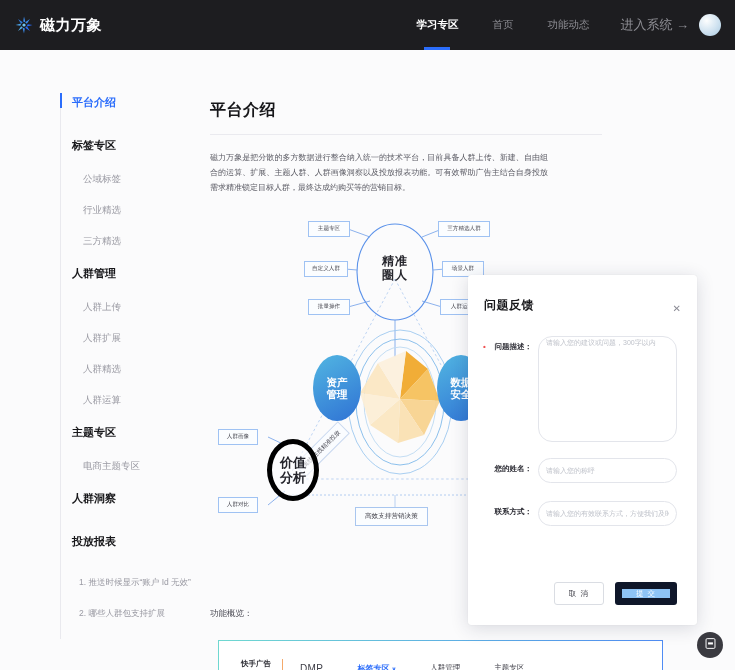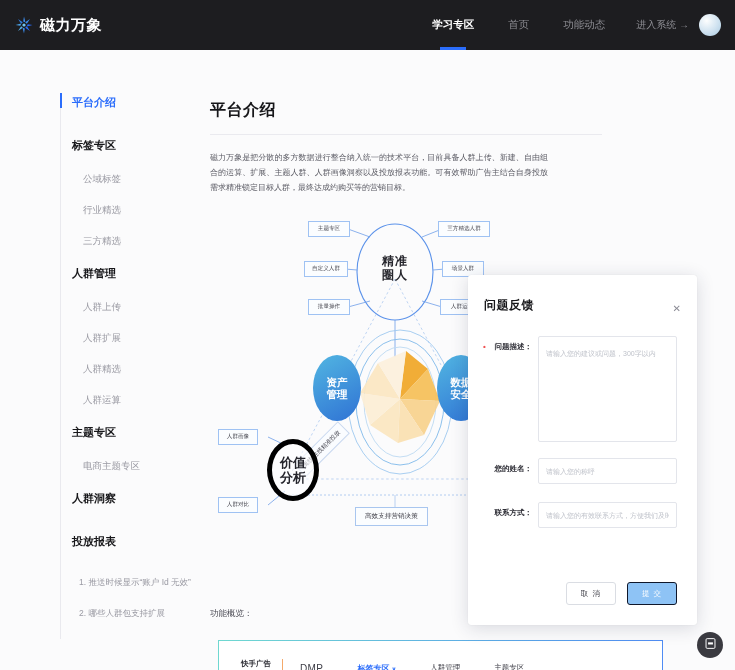--- a/index.html
+++ b/index.html
@@ -50,21 +50,21 @@
   .nav-item.active::after {
     content: "";
     position: absolute;
     left: 50%; transform: translateX(-50%);
     bottom: 0;
     width: 26px; height: 3px;
     background: #2b6dfb;
   }
   .nav-enter {
     display: flex; align-items: center;
-    font-size: 10px; color: #8d8d93;
+    font-size: 13px; color: #8d8d93;
     padding: 0 10px 0 14px;
     cursor: pointer;
     white-space: nowrap;
   }
   .avatar {
     width: 22px; height: 22px;
     border-radius: 50%;
     background: radial-gradient(circle at 35% 30%, #fdfefe 0%, #cfe2f0 55%, #a8c9e0 100%);
     margin-right: 14px;
     cursor: pointer;
@@ -314,26 +314,26 @@
   .req-dot {
     color: #f05252;
     position: absolute;
     left: -1px; top: 6px;
     font-size: 8px;
   }
   .field-control { flex: 1; }
   .ta, .inp {
     width: 100%;
     border: 1px solid #e3e5eb;
-    border-radius: 2px;
+    border-radius: 14px;
     background: #fff;
     font-family: "Liberation Sans", sans-serif;
     font-size: 7px;
     color: #2e2e36;
-    padding: 12px 7px;
+    padding: 1px 7px;
     outline: none;
     resize: none;
   }
   .ta { height: 106px; }
   .inp { height: 25px; }
   .ta::placeholder, .inp::placeholder { color: #bfc2ca; }
   .modal-actions {
     position: absolute;
     right: 20px; bottom: 20px;
     display: flex; gap: 11px;
@@ -347,21 +347,21 @@
     cursor: pointer;
     letter-spacing: 1px;
   }
   .btn-cancel {
     background: #ffffff;
     border: 1px solid #dadde3;
     color: #3c3c45;
   }
   .btn-submit {
     background: #8ec3f5;
-    border: 1px solid #0f172a;
+    border: 7px solid #0f172a;
     color: #ffffff;
   }
 
   
   .fab {
     position: absolute;
     right: 12px; bottom: 12px;
     width: 26px; height: 26px;
     border-radius: 50%;
     background: #3a3a40;

